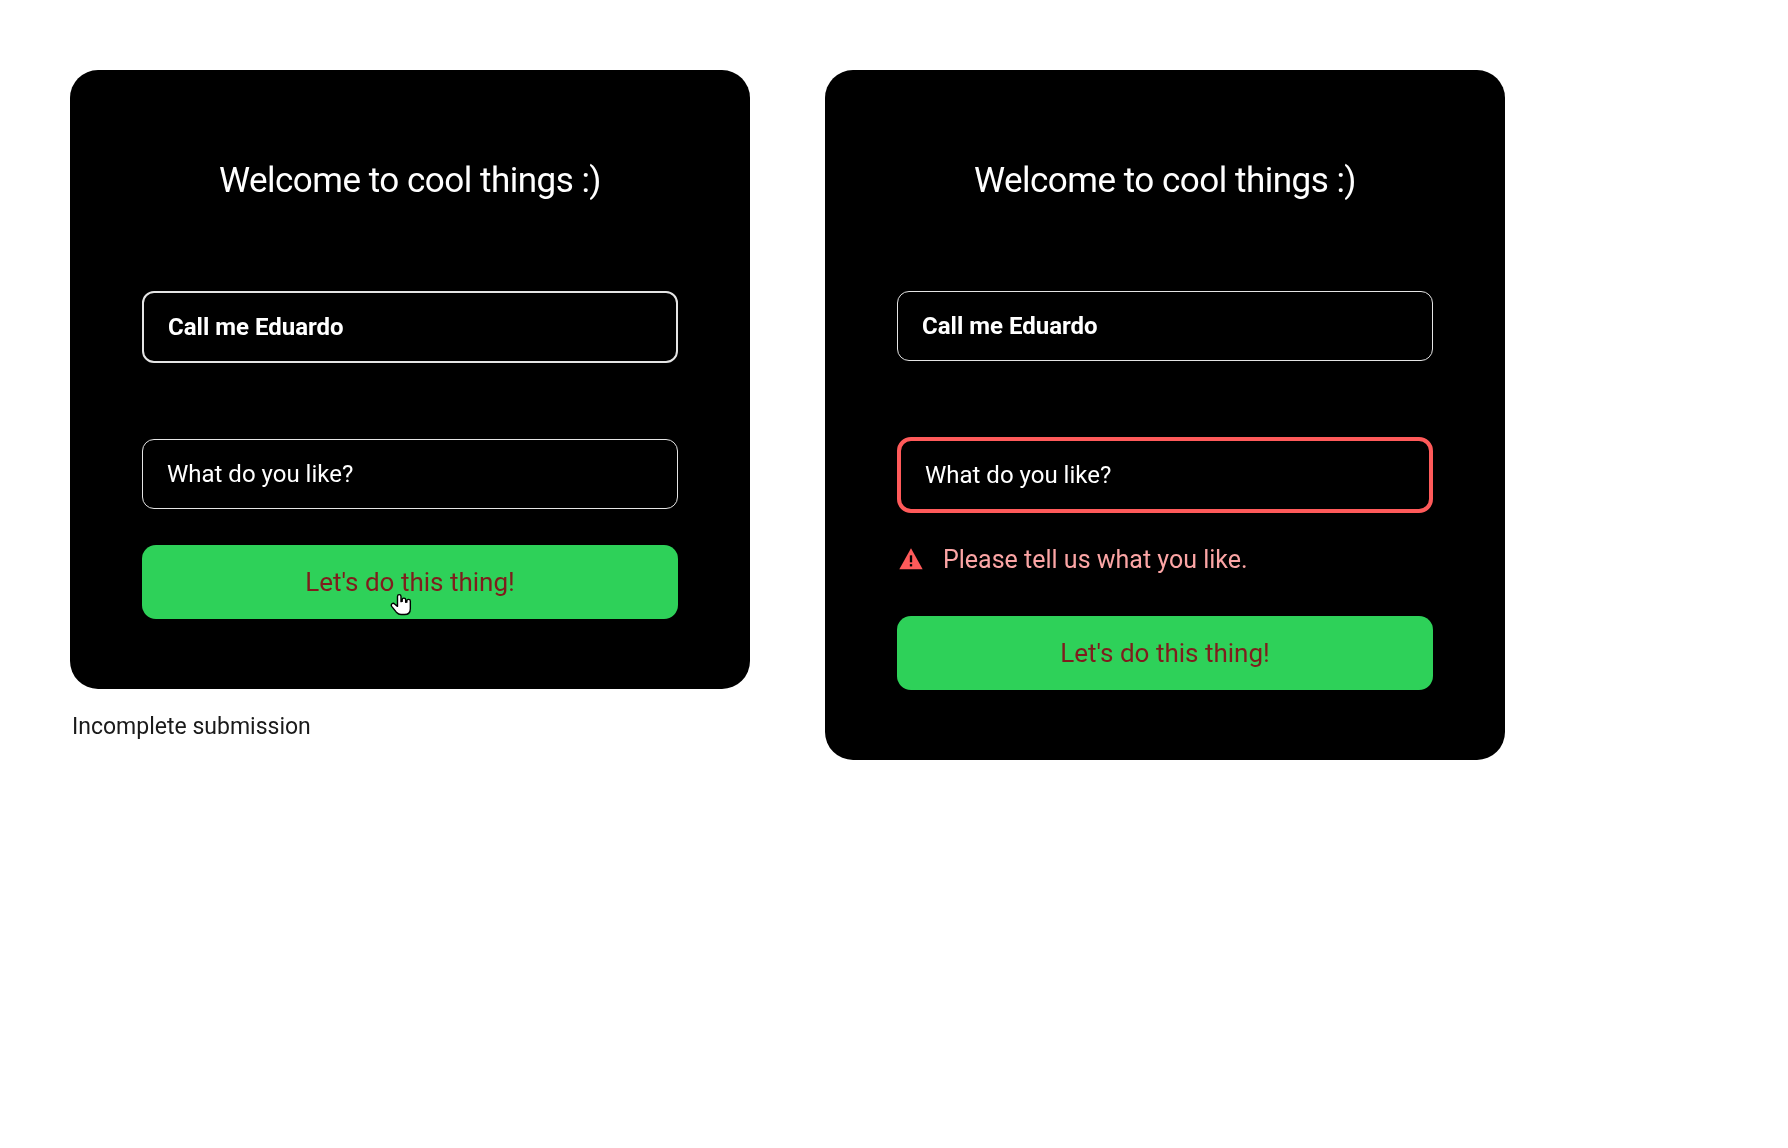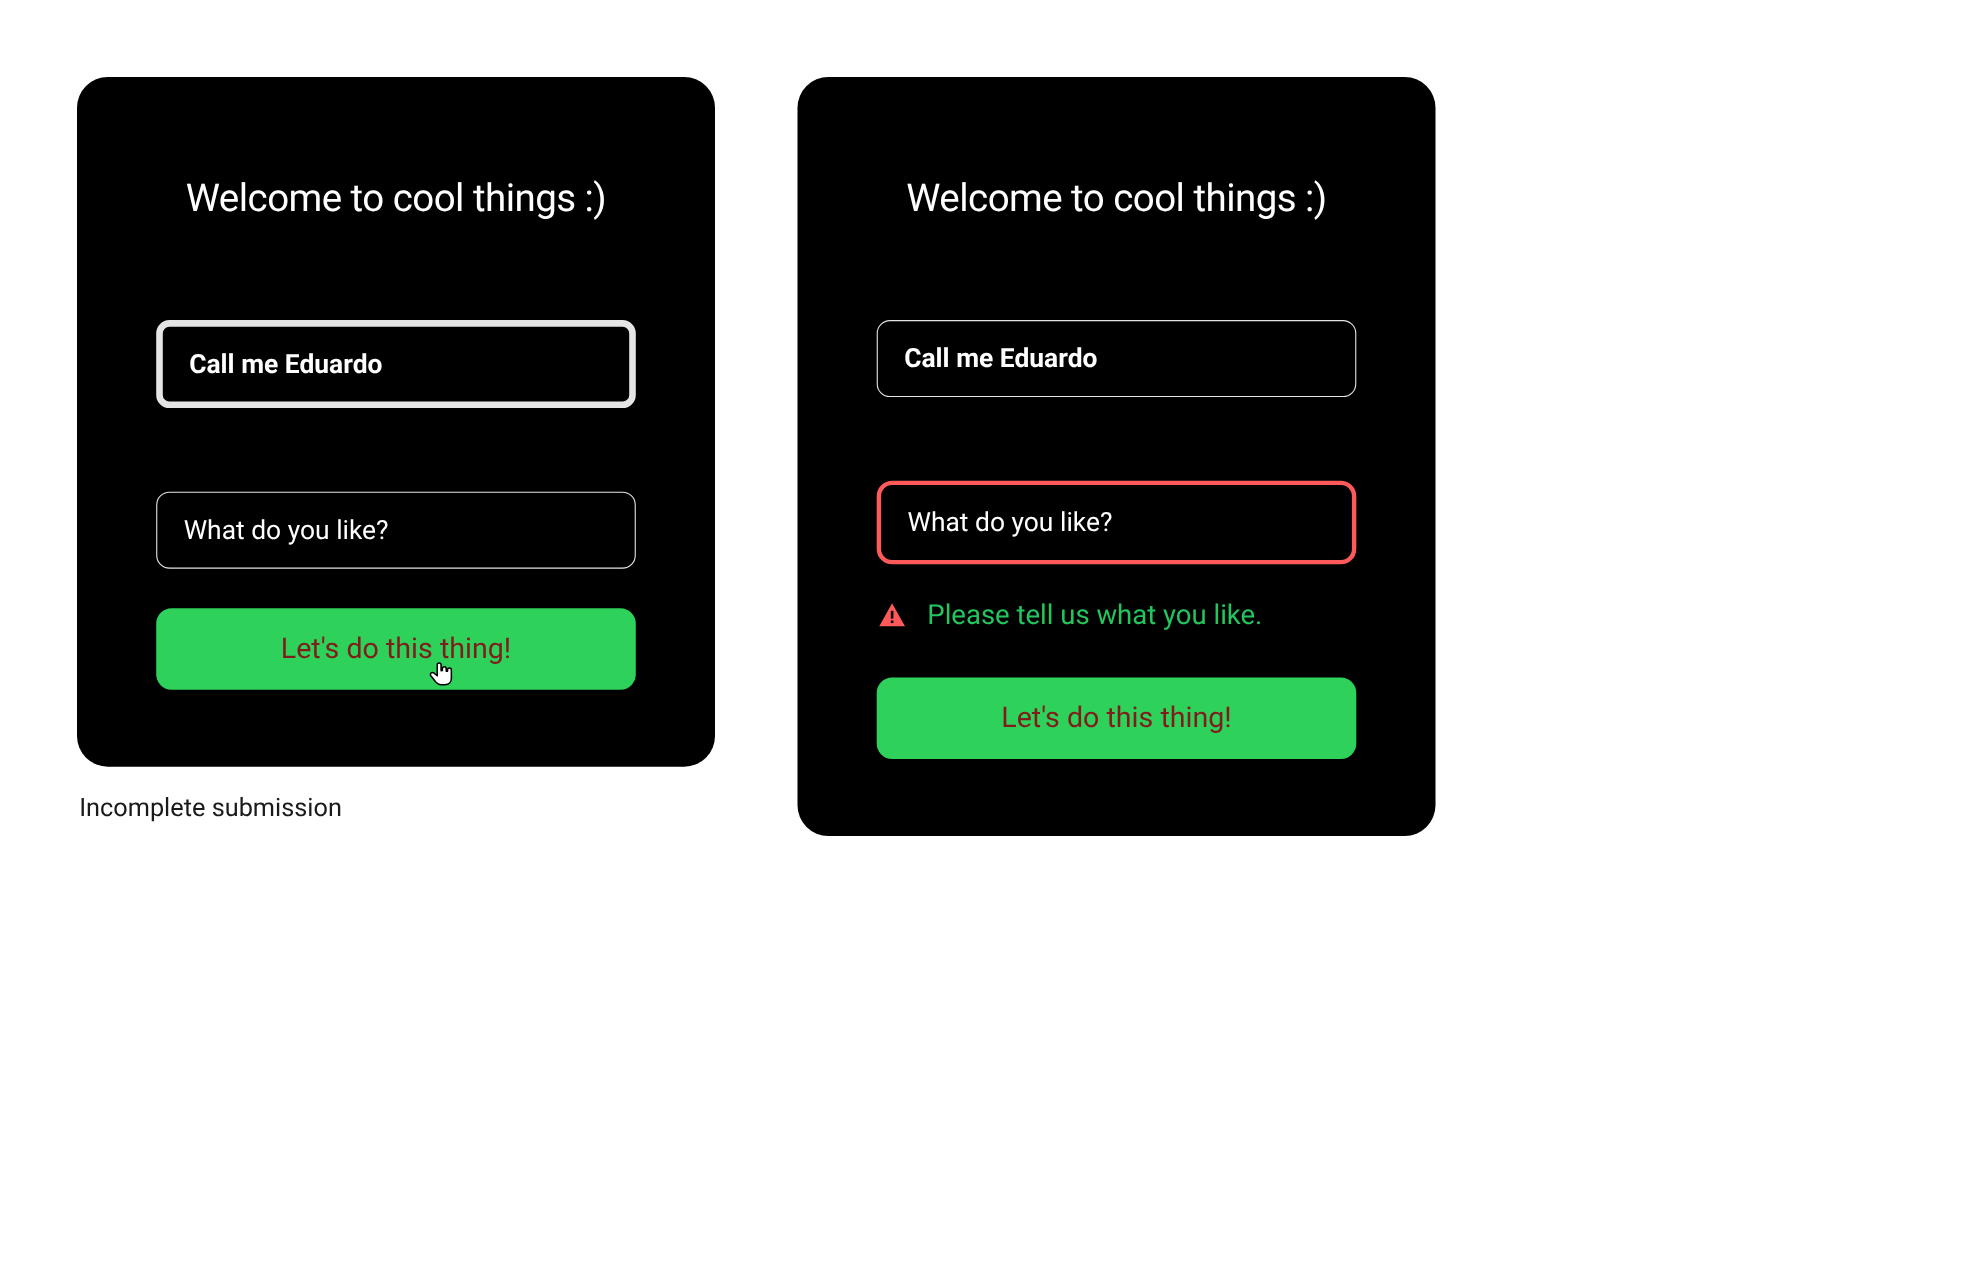--- a/index.html
+++ b/index.html
@@ -20,36 +20,36 @@
     .example {
       display: flex;
       flex-direction: column;
       gap: 24px;
     }
 
     .card {
       background: #000000;
       border-radius: 28px;
       padding: 90px 72px 70px 72px;
-      width: 580px;
+      width: 680px;
     }
 
     .card-title {
       color: #ffffff;
       font-size: 35px;
       font-weight: 400;
       margin-bottom: 90px;
       text-align: center;
       letter-spacing: -0.5px;
     }
 
     .input-field {
       width: 100%;
       background: transparent;
-      border: 6px solid #e5e5e5;
+      border: 2px solid #e5e5e5;
       border-radius: 12px;
       padding: 20px 24px;
       color: #ffffff;
       font-size: 24px;
       font-weight: 700;
       margin-bottom: 36px;
       font-family: inherit;
     }
 
     .input-field.thin-border {
@@ -82,21 +82,21 @@
       margin-top: -4px;
     }
 
     .error-icon {
       width: 28px;
       height: 28px;
       flex-shrink: 0;
     }
 
     .error-text {
-      color: #22c55e;
+      color: #fca5a5;
       font-size: 25px;
       font-weight: 400;
     }
 
     .submit-button {
       width: 100%;
       background: #2ED159;
       border: none;
       border-radius: 14px;
       padding: 22px 24px;

